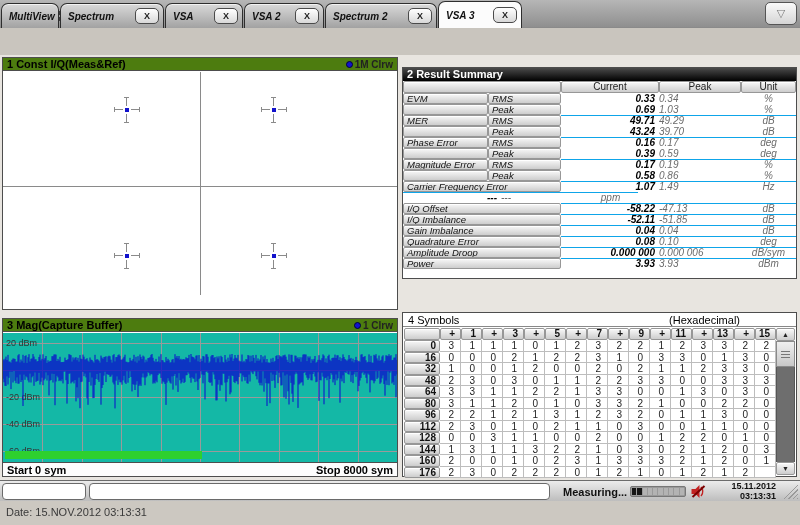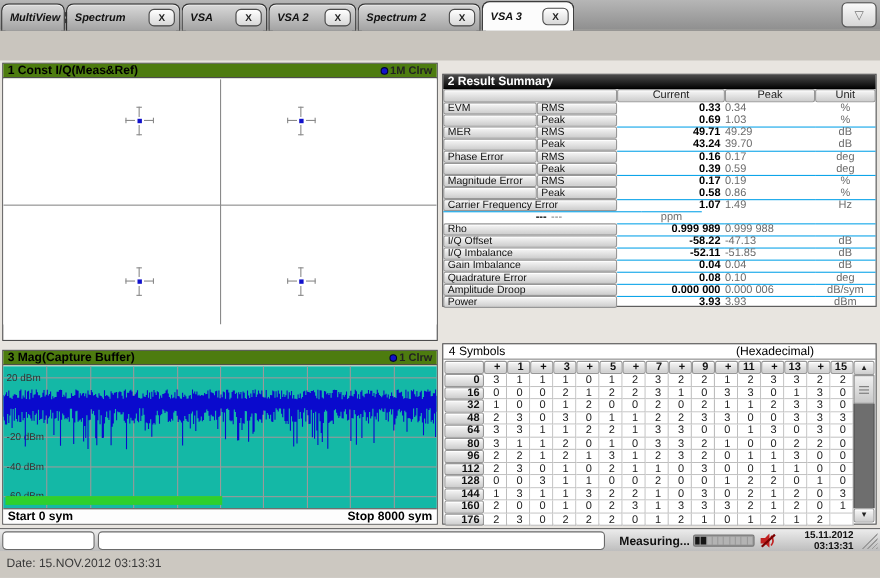--- a/index.html
+++ b/index.html
@@ -77,21 +77,21 @@
     background:#1212cc; }
 
   
   #win-rs { left:402px; top:12px; width:395px; height:212px; }
   #win-rs .win-title { background:linear-gradient(#4a4a4a,#060606); color:#fff;
     border-bottom:1px solid #000; }
   .rs-hrow { display:flex; height:12px; }
   .bevel { background:linear-gradient(#f8f8f8,#cdcdcd); border:1px solid #979797;
     border-radius:2px; box-shadow:inset 0 1px 0 #fff; }
   .rs-hcell { font-size:10px; color:#222; text-align:center; line-height:10px; }
-  .rs-row { display:flex; height:11px; }
+  .rs-row { display:flex; height:11px;font-style:italic; }
   .rs-name { width:85px; font-size:9.5px; color:#111; padding-left:3px;
     line-height:9px; overflow:hidden; white-space:nowrap; }
   .rs-sub { width:73px; font-size:9.5px; color:#111; padding-left:3px; line-height:9px; }
   .rs-wide { width:158px; }
   .rs-val { font-size:10px; line-height:11px; white-space:nowrap; }
   .rs-cur { width:98px; text-align:right; padding-right:4px; font-weight:bold; color:#000; }
   .rs-peak { width:82px; padding-right:6px; color:#6b6b6b; }
   .rs-unit { width:55px; text-align:center; color:#6b6b6b; }
   .rs-row.grp .rs-val { border-top:1px solid #0ea5e9; line-height:10px; }
 
@@ -307,26 +307,20 @@
             <div class="rs-val rs-cur">1.07</div>
             <div class="rs-val rs-peak">1.49</div>
             <div class="rs-val rs-unit">Hz</div>
           </div>
           <div class="rs-row grp">
             <div class="rs-val rs-cur">---</div>
             <div class="rs-val rs-peak">---</div>
             <div class="rs-val rs-unit">ppm</div>
           </div>
           <div class="rs-row grp">
-            <div class="bevel rs-name rs-wide">Rho</div>
-            <div class="rs-val rs-cur">0.999 989</div>
-            <div class="rs-val rs-peak">0.999 988</div>
-            <div class="rs-val rs-unit"></div>
-          </div>
-          <div class="rs-row grp">
             <div class="bevel rs-name rs-wide">I/Q Offset</div>
             <div class="rs-val rs-cur">-58.22</div>
             <div class="rs-val rs-peak">-47.13</div>
             <div class="rs-val rs-unit">dB</div>
           </div>
           <div class="rs-row grp">
             <div class="bevel rs-name rs-wide">I/Q Imbalance</div>
             <div class="rs-val rs-cur">-52.11</div>
             <div class="rs-val rs-peak">-51.85</div>
             <div class="rs-val rs-unit">dB</div>

